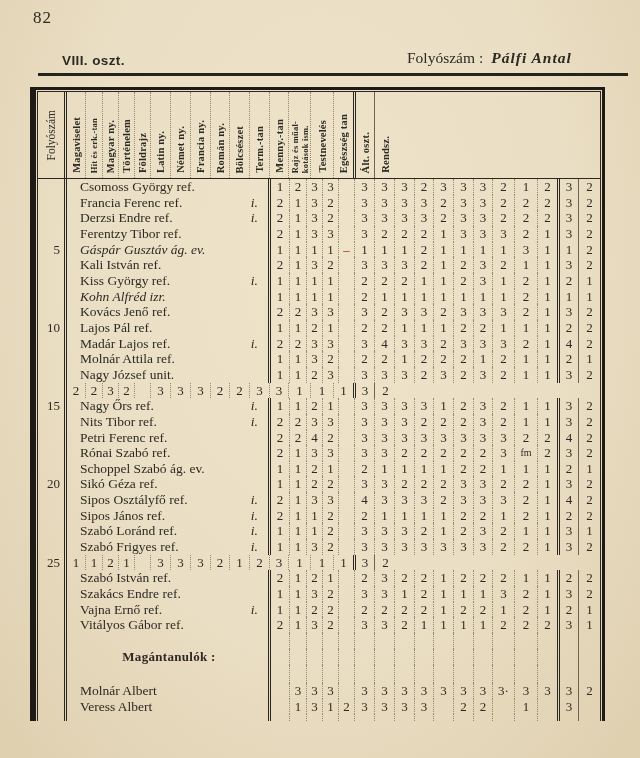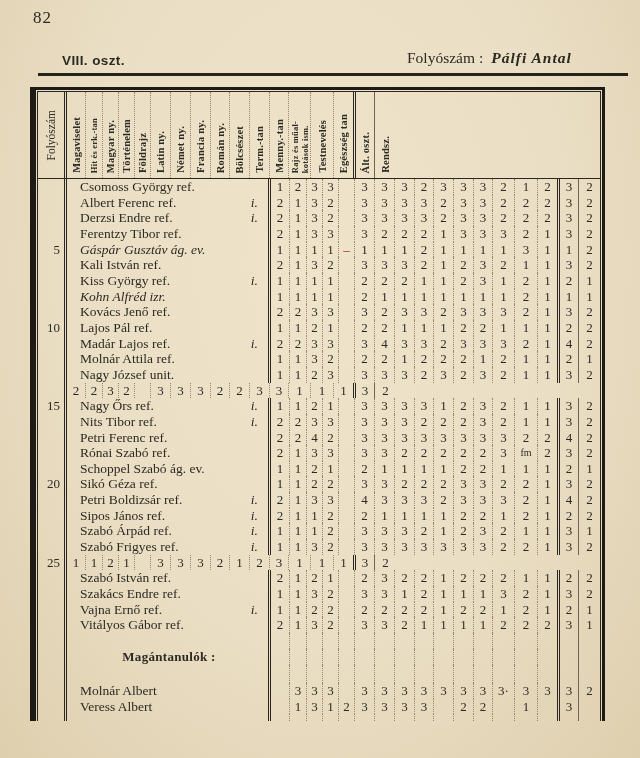--- a/index.html
+++ b/index.html
@@ -148,21 +148,21 @@
             <div class="gc dl" style="width: 22px;">2</div>
             <div class="gc dl" style="width: 23px;">1</div>
             <div class="gc dl" style="width: 20px;">2</div>
             <div class="gc dbl" style="width: 21px;">3</div>
             <div class="gc sl" style="width: 22px;">2</div>
           </div>
         </div>
         <div class="row">
           <div class="c-num"></div>
           <div class="c-name">
-            <span class="nm">Albert Ferenc ref.</span>
+            <span class="nm">Francia Ferenc ref.</span>
             <span class="intern">i.</span>
           </div>
           <div class="c-grades">
             <div class="gc" style="width: 18px;">2</div>
             <div class="gc dl" style="width: 17px;">1</div>
             <div class="gc dl" style="width: 16px;">3</div>
             <div class="gc dl" style="width: 16px;">2</div>
             <div class="gc dl" style="width: 16px;"></div>
             <div class="gc dl" style="width: 20px;">3</div>
             <div class="gc dl" style="width: 20px;">3</div>
@@ -638,21 +638,21 @@
             <div class="gc dl" style="width: 22px;">2</div>
             <div class="gc dl" style="width: 23px;">2</div>
             <div class="gc dl" style="width: 20px;">1</div>
             <div class="gc dbl" style="width: 21px;">3</div>
             <div class="gc sl" style="width: 22px;">2</div>
           </div>
         </div>
         <div class="row">
           <div class="c-num"></div>
           <div class="c-name">
-            <span class="nm">Petri Boldizsár ref.</span>
+            <span class="nm">Sipos Osztályfő ref.</span>
             <span class="intern">i.</span>
           </div>
           <div class="c-grades">
             <div class="gc" style="width: 18px;">2</div>
             <div class="gc dl" style="width: 17px;">1</div>
             <div class="gc dl" style="width: 16px;">3</div>
             <div class="gc dl" style="width: 16px;">3</div>
             <div class="gc dl" style="width: 16px;"></div>
             <div class="gc dl" style="width: 20px;">4</div>
             <div class="gc dl" style="width: 20px;">3</div>
@@ -690,21 +690,21 @@
             <div class="gc dl" style="width: 22px;">1</div>
             <div class="gc dl" style="width: 23px;">2</div>
             <div class="gc dl" style="width: 20px;">1</div>
             <div class="gc dbl" style="width: 21px;">2</div>
             <div class="gc sl" style="width: 22px;">2</div>
           </div>
         </div>
         <div class="row">
           <div class="c-num"></div>
           <div class="c-name">
-            <span class="nm">Szabó Árpád ref.</span>
+            <span class="nm">Szabó Loránd ref.</span>
             <span class="intern">i.</span>
           </div>
           <div class="c-grades">
             <div class="gc" style="width: 18px;">1</div>
             <div class="gc dl" style="width: 17px;">1</div>
             <div class="gc dl" style="width: 16px;">1</div>
             <div class="gc dl" style="width: 16px;">2</div>
             <div class="gc dl" style="width: 16px;"></div>
             <div class="gc dl" style="width: 20px;">3</div>
             <div class="gc dl" style="width: 20px;">3</div>

